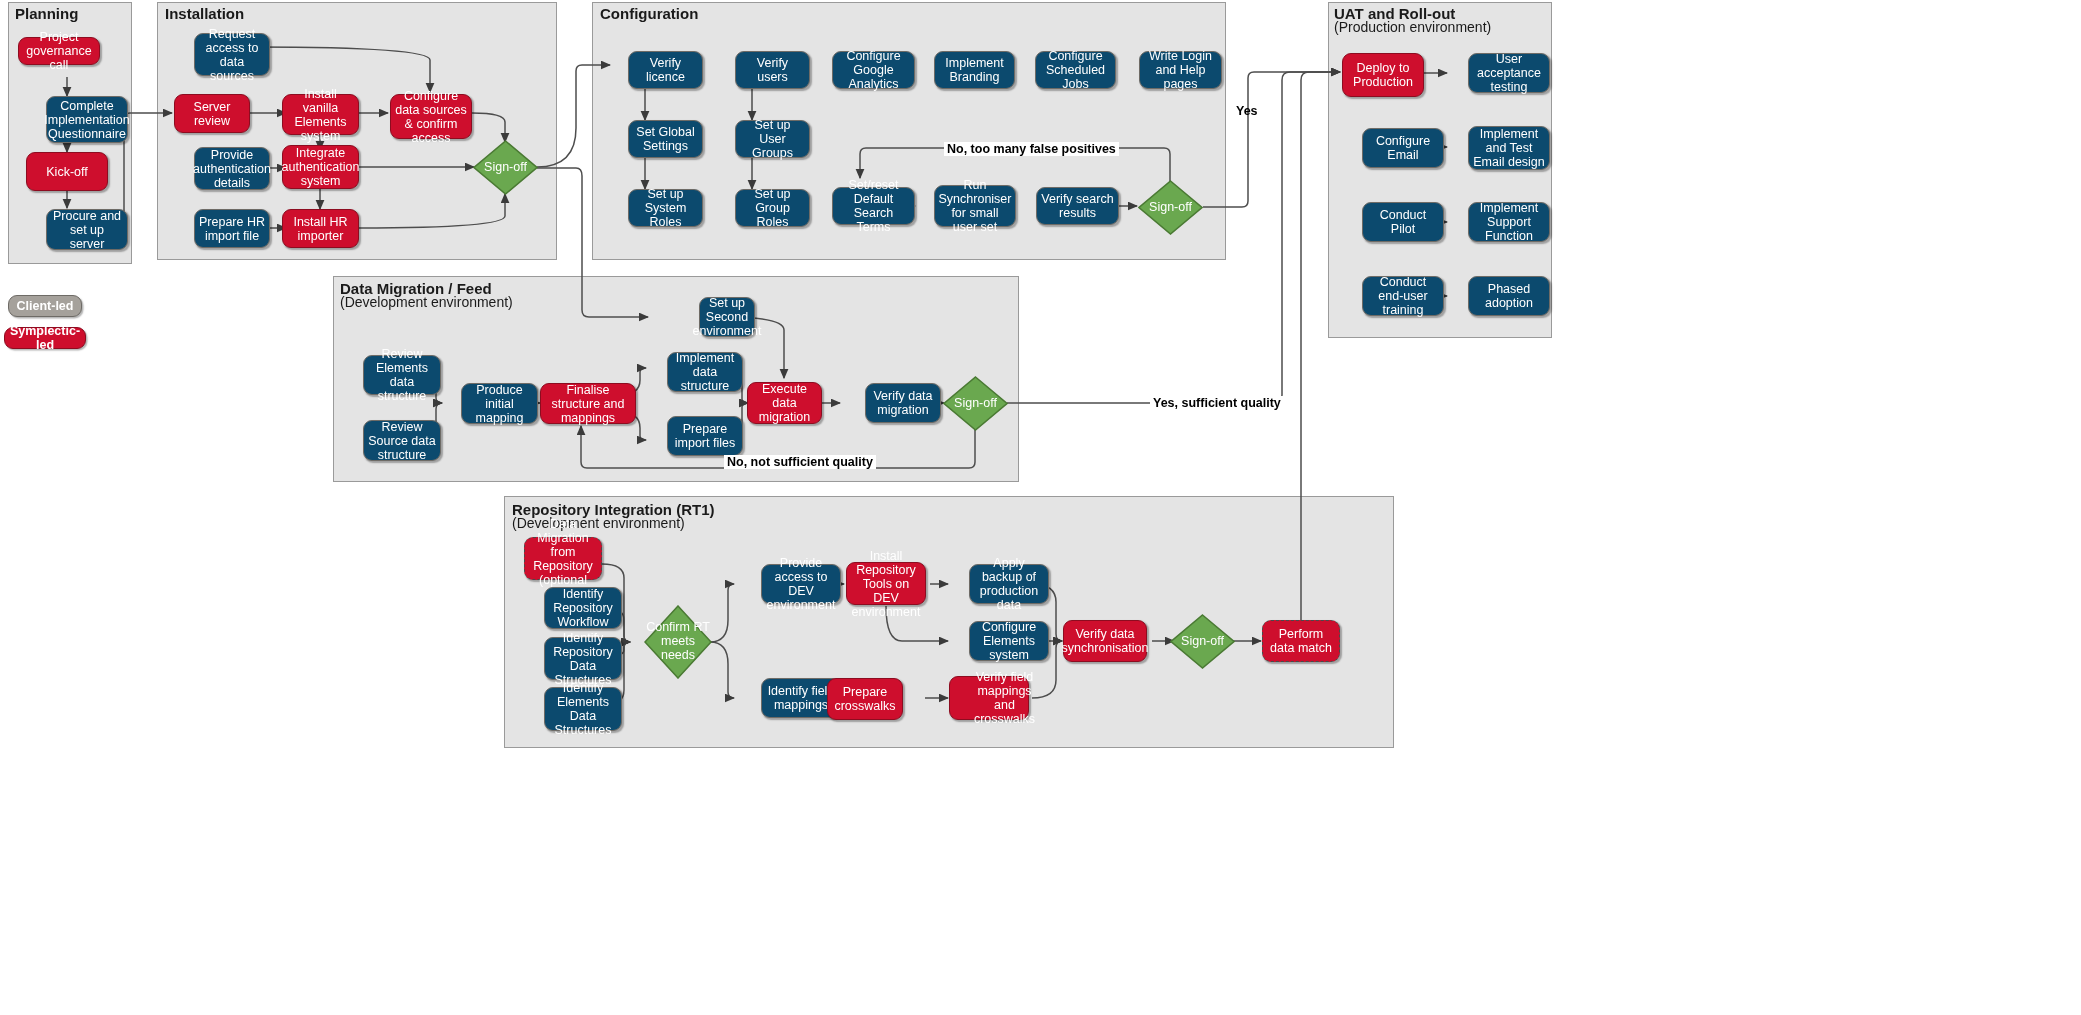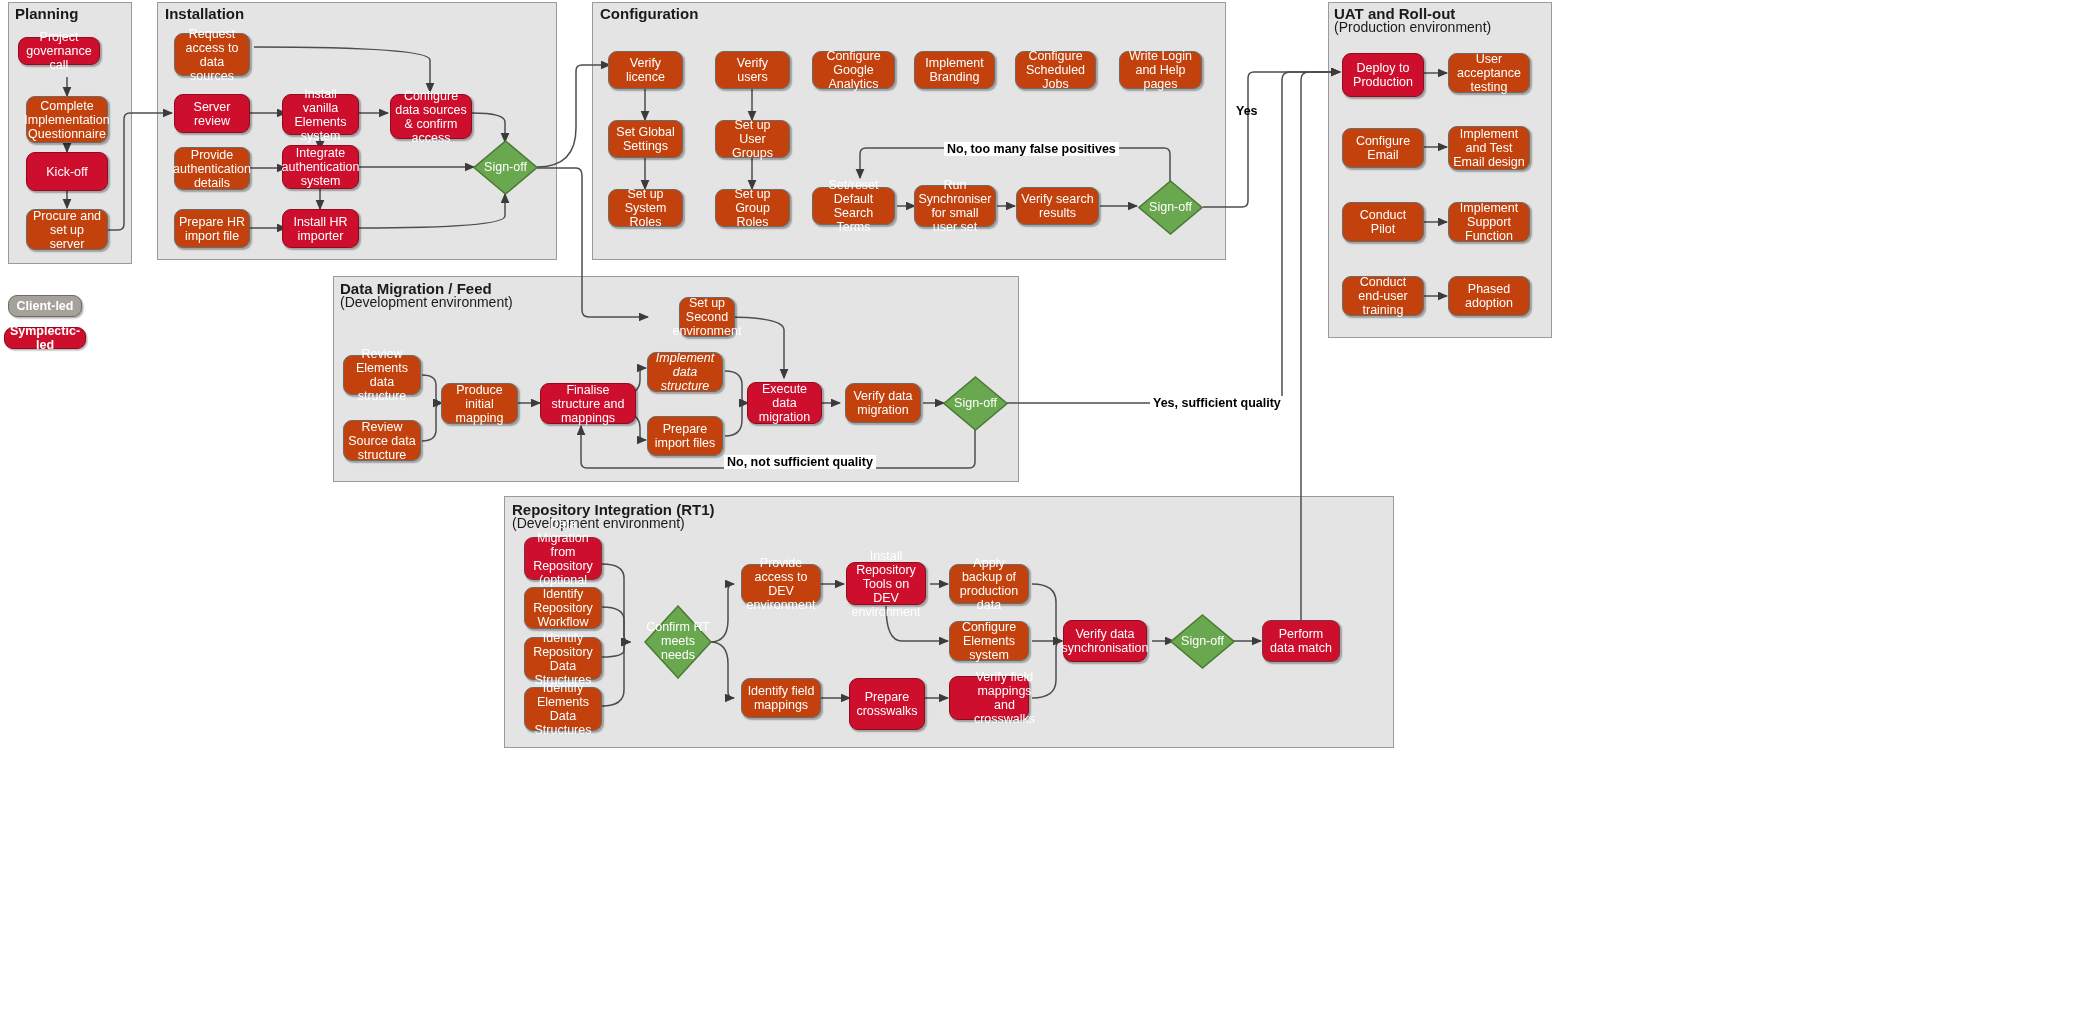--- a/index.html
+++ b/index.html
@@ -10,21 +10,21 @@
   
   .lane{position:absolute;background:#e4e4e4;border:1px solid #9a9a9a;box-sizing:border-box;}
   .lane-title{position:absolute;font-weight:bold;font-size:15px;color:#1a1a1a;white-space:nowrap;}
   .lane-sub{position:absolute;font-weight:normal;font-size:14px;color:#1a1a1a;white-space:nowrap;}
 
   
   .node{position:absolute;box-sizing:border-box;border-radius:9px;
         display:flex;align-items:center;justify-content:center;text-align:center;
         color:#ffffff;font-size:12.5px;line-height:1.12;padding:2px 4px;
         box-shadow:1.5px 1.5px 1.5px rgba(0,0,0,0.30);}
-  .node.gray{background:#c2410c;border:1.5px solid #6e6b66;}
+  .node.gray{background:#0c4a6e;border:1.5px solid #6e6b66;margin-left:20px;}
   .node.red{background:#ce0e2d;border:1.5px solid #8d0c20;}
   .node.dashed{border-style:dashed;border-color:#4a4a4a;}
   .node span{display:block;}
 
   .diamond{position:absolute;}
   .diamond .shape{position:absolute;inset:0;}
   .diamond .label{position:absolute;inset:0;display:flex;align-items:center;
         justify-content:center;text-align:center;color:#ffffff;font-size:12.5px;line-height:1.1;}
 
   
@@ -286,21 +286,21 @@
     </div>
   <div class="node gray" style="left:441px;top:383px;width:77px;height:41px;">
     <span>Produce initial mapping</span>
     </div>
   <div class="node red" style="left:540px;top:383px;width:96px;height:41px;align-items:center;">
     <span>Finalise structure and mappings</span>
     </div>
   <div class="node gray" style="left:679px;top:297px;width:56px;height:40px;">
     <span>Set up Second environment</span>
     </div>
-  <div class="node gray" style="left:647px;top:352px;width:76px;height:40px;font-style:italic;">
+  <div class="node gray" style="left:647px;top:352px;width:76px;height:40px;">
     <span>Implement data structure</span>
     </div>
   <div class="node gray" style="left:647px;top:416px;width:76px;height:40px;">
     <span>Prepare import files</span>
     </div>
   <div class="node red" style="left:747px;top:382px;width:75px;height:42px;">
     <span>Execute data migration</span>
     </div>
   <div class="node gray" style="left:845px;top:383px;width:76px;height:40px;">
     <span>Verify data migration</span>
@@ -341,21 +341,21 @@
     </div>
   <div class="node gray" style="left:949px;top:564px;width:80px;height:40px;">
     <span>Apply backup of production data</span>
     </div>
   <div class="node gray" style="left:949px;top:621px;width:80px;height:40px;">
     <span>Configure Elements system</span>
     </div>
   <div class="node gray" style="left:741px;top:678px;width:80px;height:40px;">
     <span>Identify field mappings</span>
     </div>
-  <div class="node red" style="left:849px;top:678px;width:76px;height:52px;">
+  <div class="node red" style="left:827px;top:678px;width:76px;height:42px;">
     <span>Prepare crosswalks</span>
     </div>
   <div class="node red" style="left:949px;top:676px;width:80px;height:44px;padding-left:35px;">
     <span>Verify field mappings and crosswalks</span>
     </div>
   <div class="node red" style="left:1063px;top:620px;width:84px;height:42px;">
     <span>Verify data synchronisation</span>
     </div>
 
   <div class="diamond" style="left:1170px;top:614px;width:65px;height:55px;">

